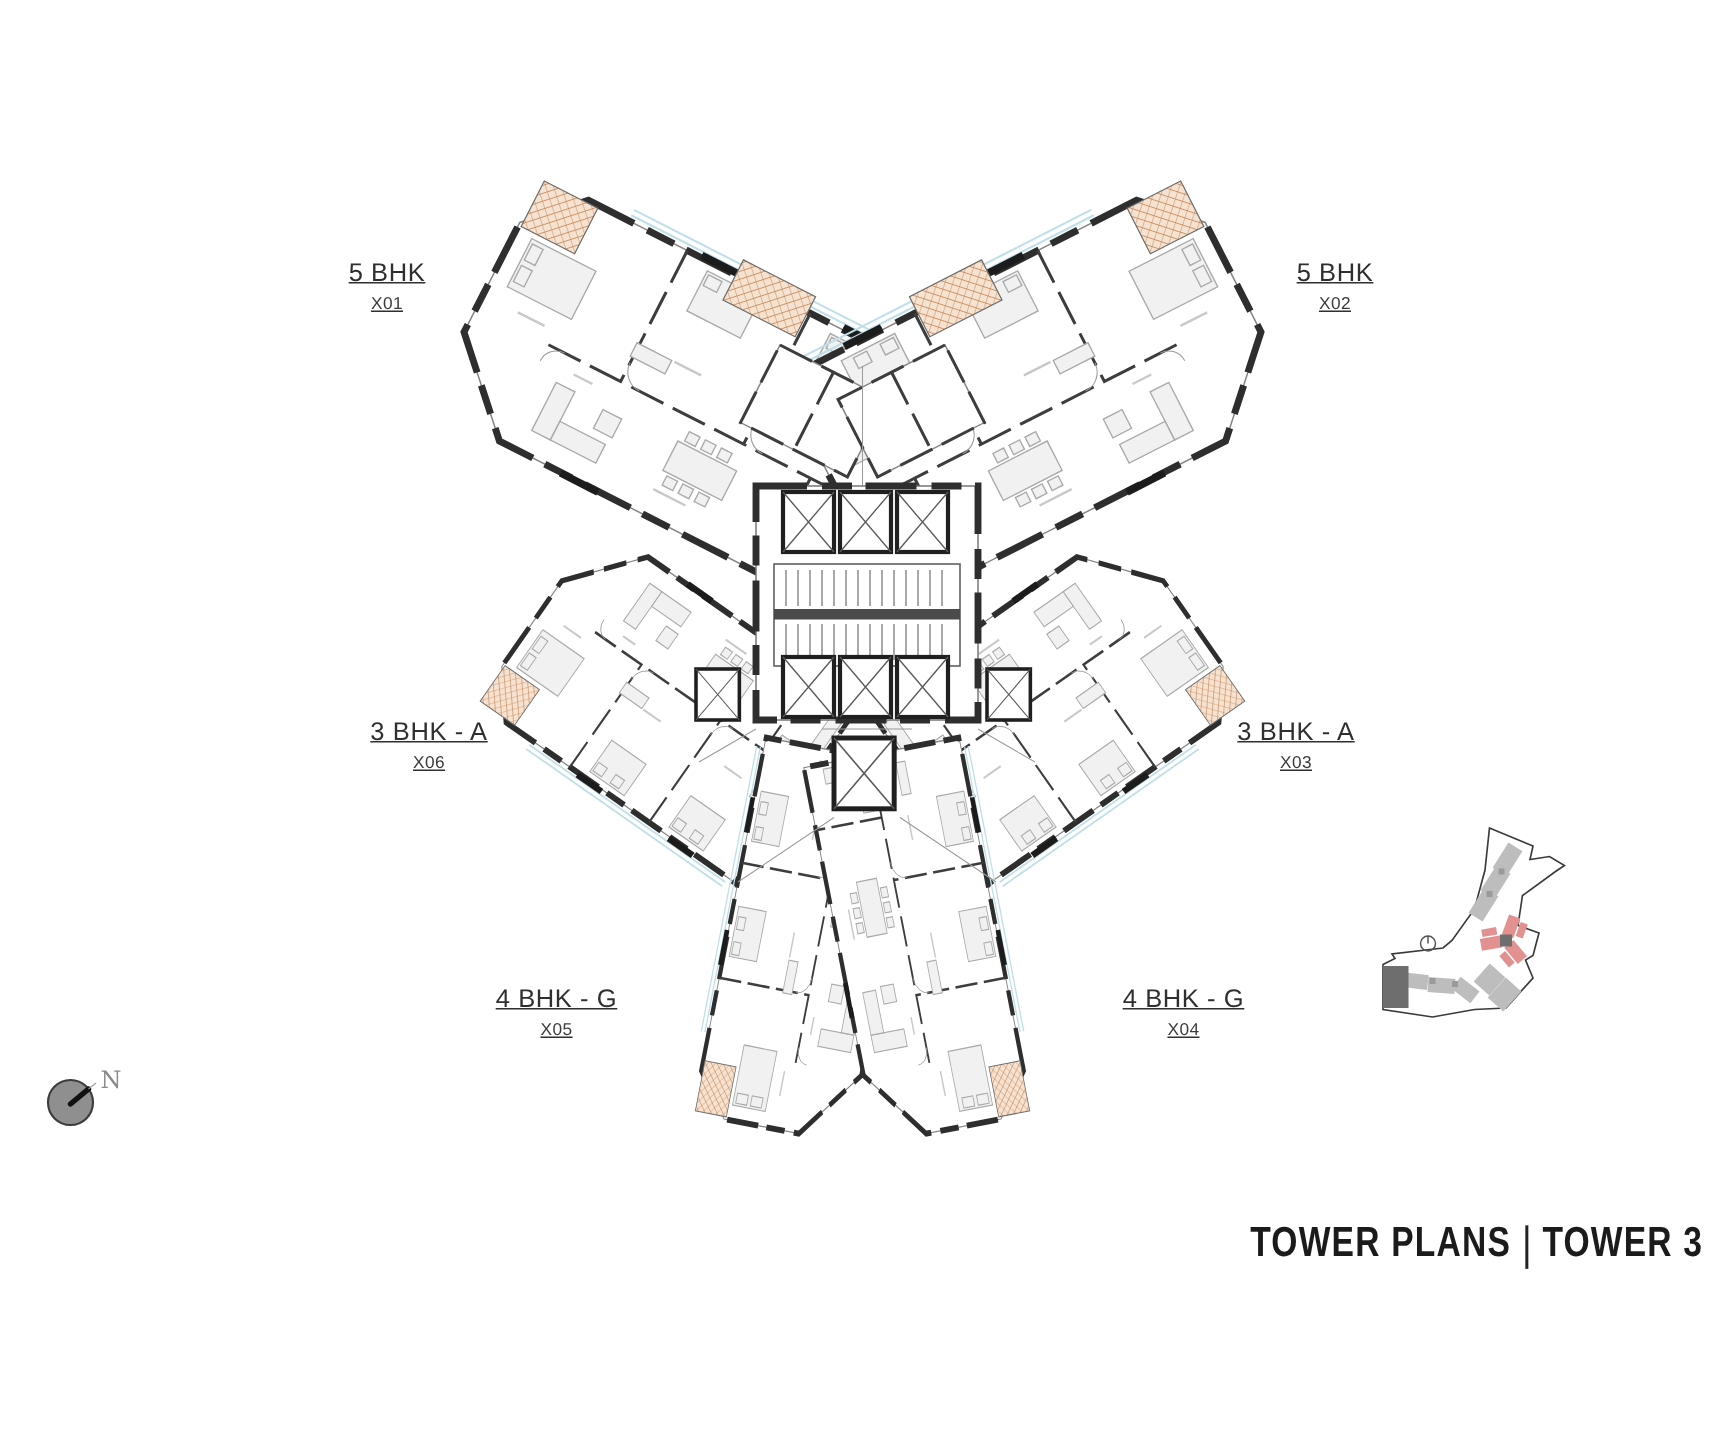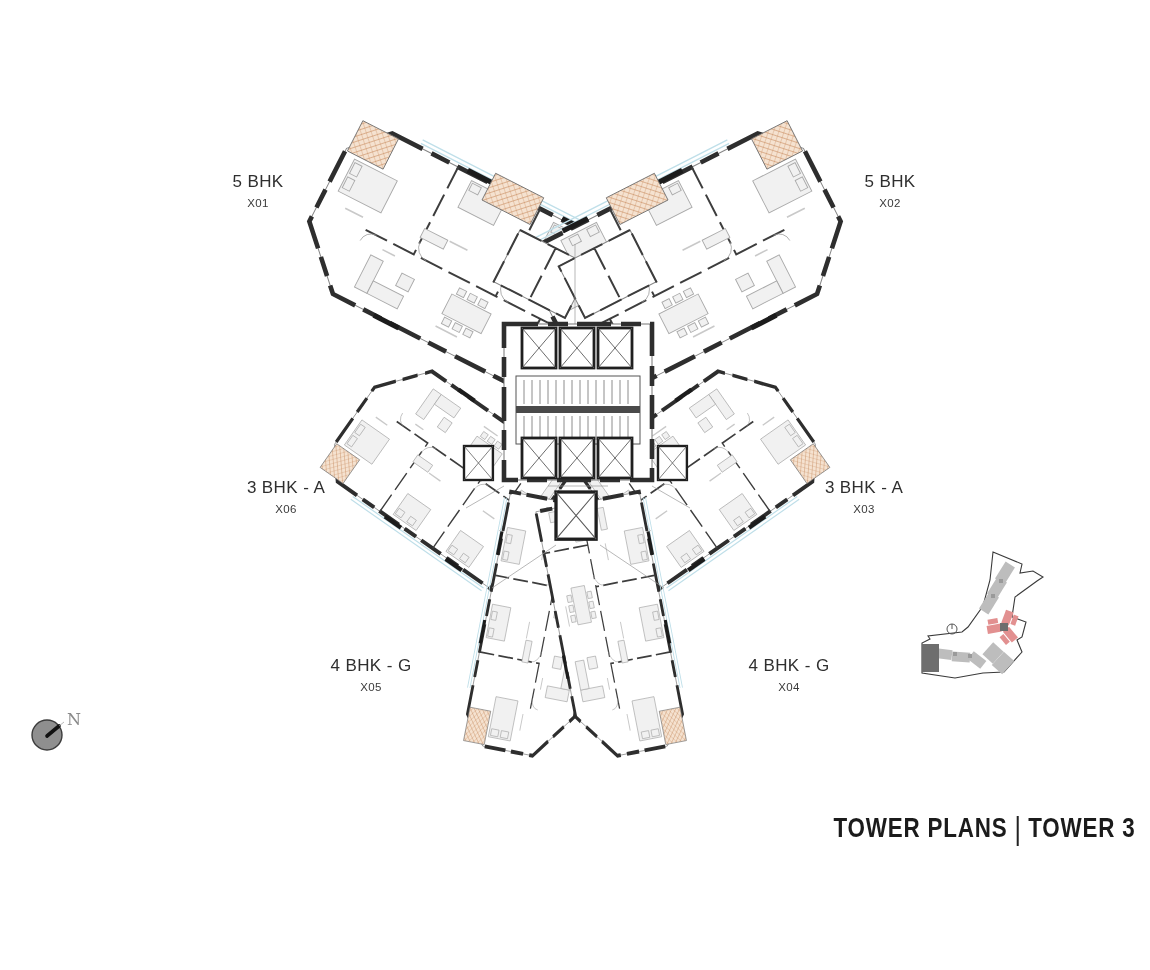--- a/index.html
+++ b/index.html
@@ -35,21 +35,21 @@
   .kp-dark{fill:#6e6e6e;}
   .kp-r{fill:var(--keyplan-highlight);}
   .kp-thin{fill:none;stroke:#555;stroke-width:1;}
 
   
   .north-circle{fill:#8f8f8f;stroke:#3c3c3c;stroke-width:1.4;}
   .north-needle{stroke:#111;stroke-width:3.6;stroke-linecap:round;}
   .north-n{font-family:"DejaVu Serif", serif;font-size:16px;fill:#8a8a8a;}
 
   
-  .unit-label{position:absolute;transform:translateX(-50%);text-align:center;color:#2f2f2f;white-space:nowrap;}
+  .unit-label{position:absolute;transform:translateX(-50%);text-align:center;color:#2f2f2f;white-space:nowrap;text-decoration:underline;}
   .unit-label .type{font-size:17px;letter-spacing:0.4px;}
   .unit-label .code{font-size:11.5px;margin-top:5px;letter-spacing:0.3px;color:#3a3a3a;}
   .label-x01{left:258px;top:172px;}
   .label-x02{left:890px;top:172px;}
   .label-x06{left:286px;top:478px;}
   .label-x03{left:864px;top:478px;}
   .label-x05{left:371px;top:656px;}
   .label-x04{left:789px;top:656px;}
 
   

